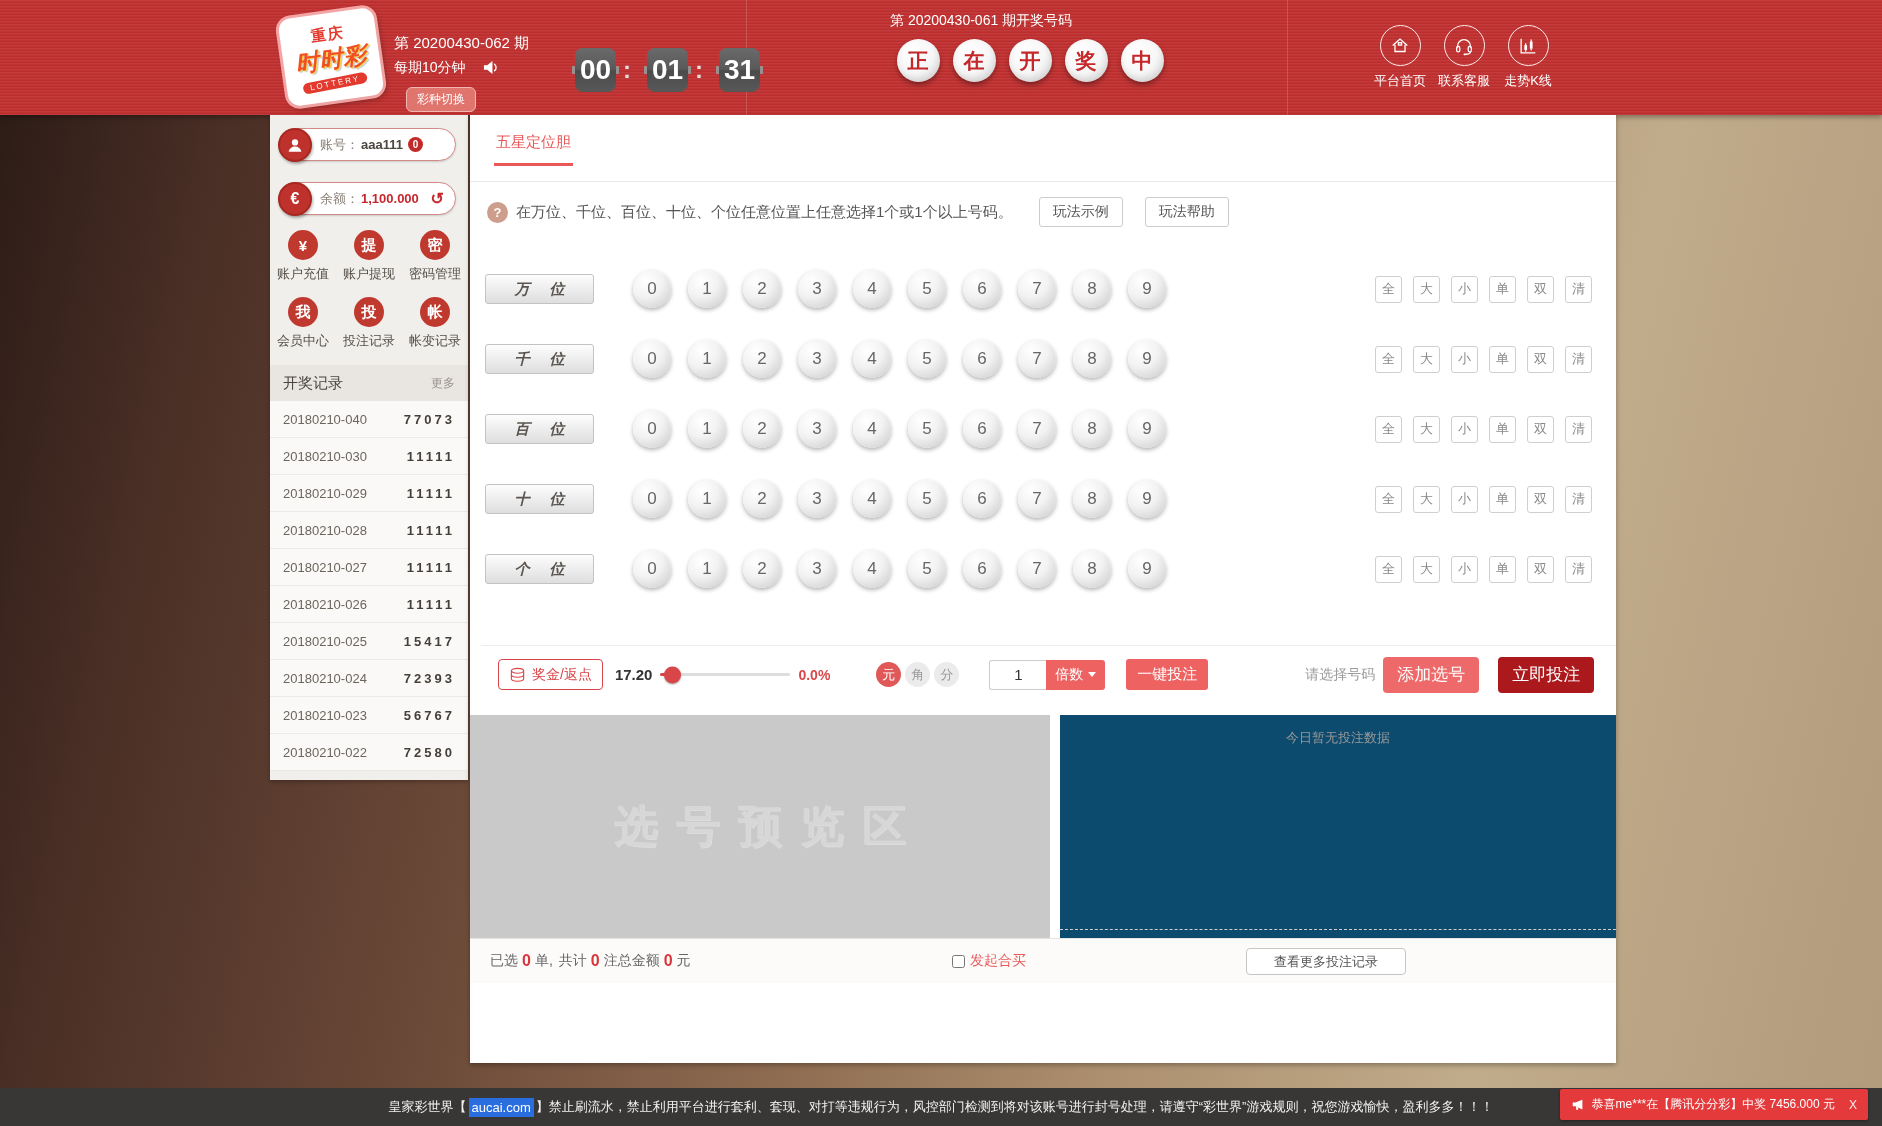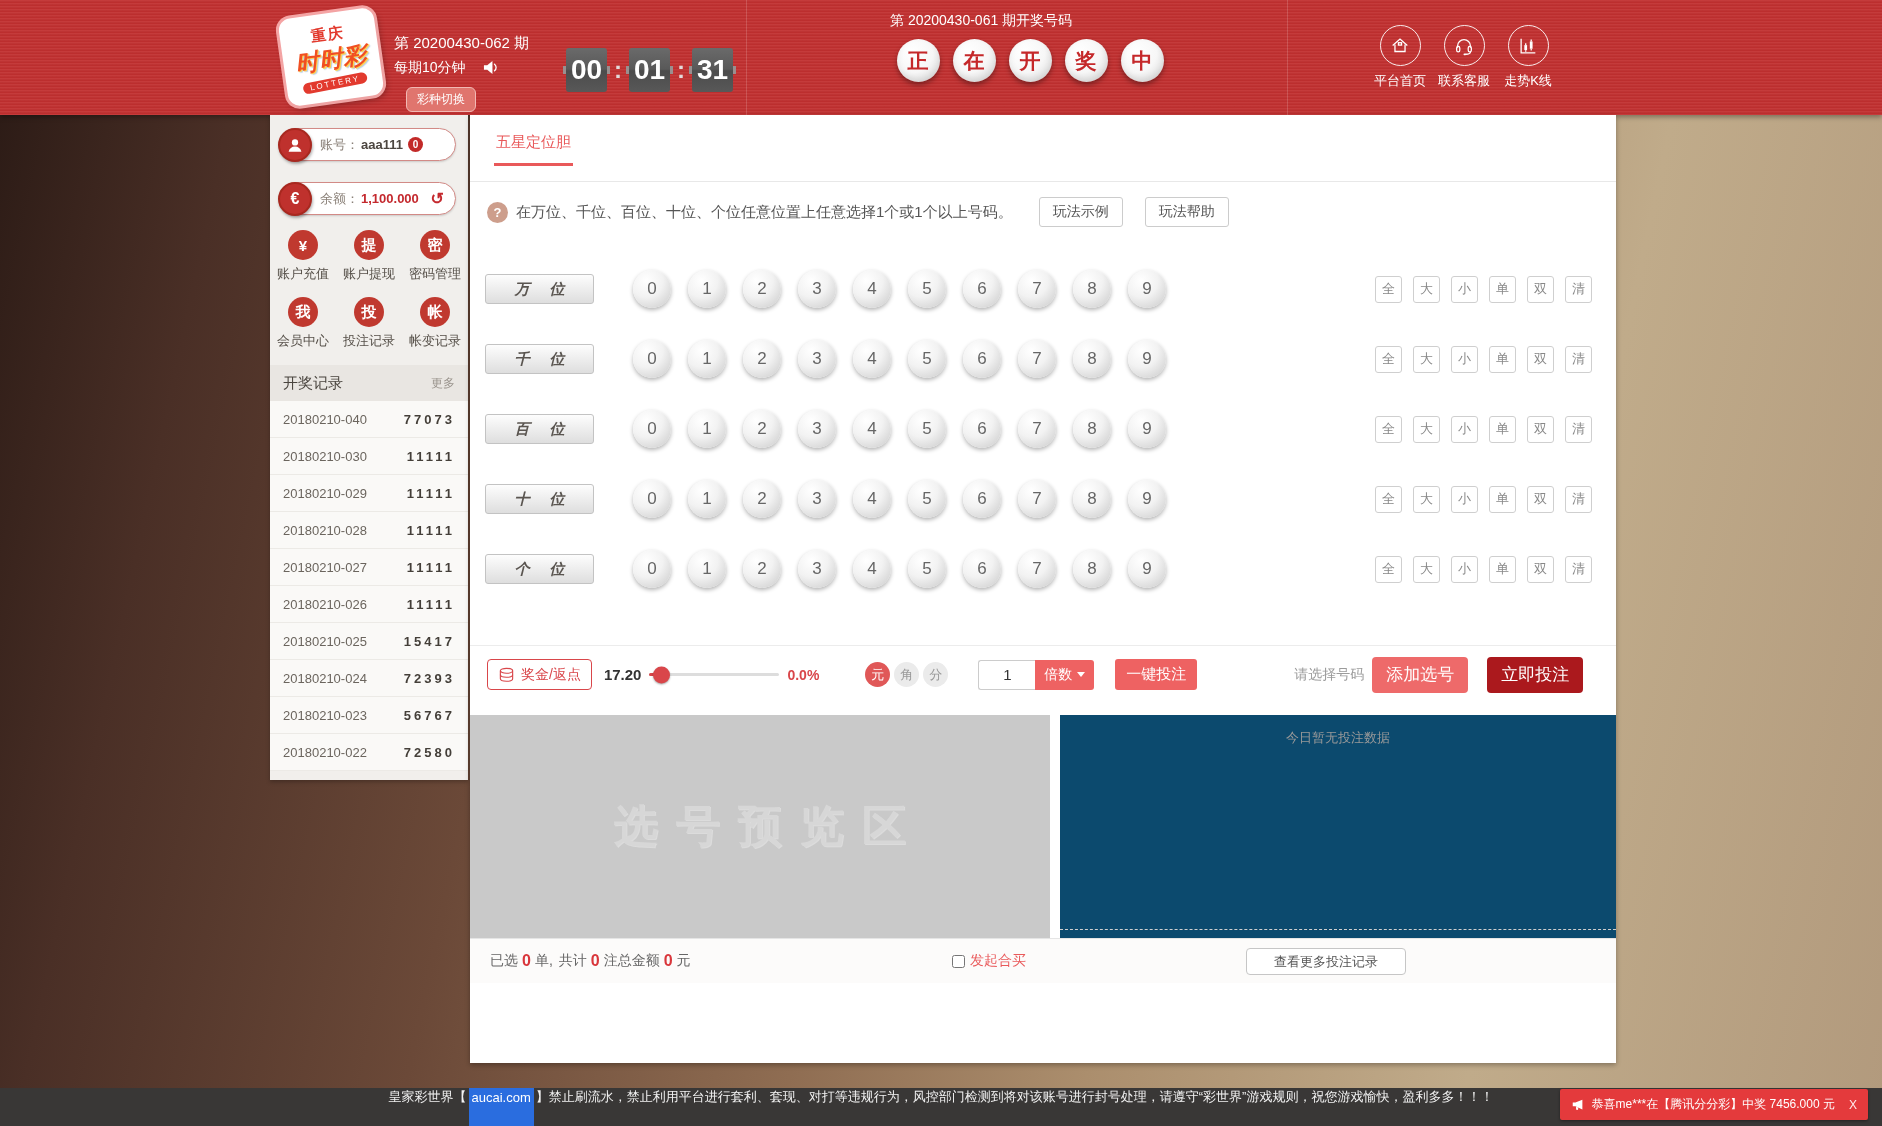--- a/index.html
+++ b/index.html
@@ -24,23 +24,23 @@
     text-shadow:1px 1px 0 #ffd24d, 2px 2px 1px rgba(60,120,180,.35); letter-spacing:1px; }
   .logo-lottery { margin-top:3px; background:#e23a2e; color:#fff; font-size:8px; letter-spacing:2px;
     padding:1px 7px; border-radius:7px; transform:rotate(-3deg); }
   .period-block { position:absolute; left:394px; top:33px; color:#fff; }
   .period-no { font-size:15px; line-height:20px; }
   .period-line2 { font-size:14px; line-height:20px; margin-top:4px; display:flex; align-items:center; }
   .speaker { margin-left:16px; width:19px; height:17px; cursor:pointer; }
   .switch-btn { position:absolute; left:406px; top:87px; padding:3px 10px; font-size:12px; color:#fff;
     background:#e0756e; border:1px solid #f2b9b4; border-radius:6px; cursor:pointer; }
   .clock { position:absolute; left:566px; top:48px; display:flex; align-items:center; }
-  .clock-box { width:41px; height:44px; border-radius:3px; position:relative;
+  .clock-box { width:41px; height:44px; border-radius:8px; position:relative;
     background:linear-gradient(#6a6a6a 0%,#595959 48%,#4c4c4c 52%,#585858 100%);
-    color:#fff; font-size:28px; font-weight:bold; display:flex; align-items:center; justify-content:center; }
+    color:#fff; font-size:28px; font-weight:bold; display:flex; align-items:center; justify-content:center;margin-left:9px; }
   .clock-box::before, .clock-box::after { content:''; position:absolute; top:50%; transform:translateY(-50%);
     width:3px; height:8px; background:#9a8f8f; }
   .clock-box::before { left:-3px; } .clock-box::after { right:-3px; }
   .clock-colon { margin:0 7px; color:#e3dada; font-size:24px; font-weight:bold; }
   .clock-colon::before { content:":"; }
   .draw-block { position:absolute; left:890px; top:12px; width:280px; }
   .draw-title { color:#fff; font-size:14px; }
   .draw-balls { display:flex; justify-content:center; gap:13px; margin-top:9px; }
   .draw-ball { width:43px; height:43px; border-radius:50%; flex:none;
     background:radial-gradient(circle at 35% 30%, #fff 0%, #f7f7f7 50%, #dcdcdc 85%);
@@ -106,21 +106,21 @@
     cursor:pointer; flex:none; }
   .balls { display:flex; gap:17px; margin-left:39px; }
   .ball { width:38px; height:38px; border-radius:50%; flex:none; cursor:pointer;
     background:radial-gradient(circle at 35% 28%, #fff 0%, #f2f2f2 45%, #d9d9d9 78%, #cfcfcf 100%);
     box-shadow:0 2px 4px rgba(0,0,0,.3); color:#666; font-size:17px;
     display:flex; align-items:center; justify-content:center; }
   .filters { display:flex; gap:11px; margin-left:auto; }
   .filter-btn { width:27px; height:27px; border:1px solid #cfcfcf; border-radius:3px; background:#fff;
     color:#888; font-size:13px; display:flex; align-items:center; justify-content:center; cursor:pointer; }
   .controls { margin-top:41px; height:58px; border-top:1px solid #ececec; display:flex; align-items:center;
-    padding-left:17px; }
+    padding-left:17px;margin-left:11px; }
   .bonus-btn { height:31px; border:1px solid #d9464a; border-radius:4px; color:#d9464a; font-size:14px;
     display:flex; align-items:center; gap:6px; padding:0 10px; background:#fff; cursor:pointer; flex:none; }
   .rate { margin-left:12px; font-size:15px; font-weight:bold; color:#333; }
   .slider { margin-left:8px; width:130px; height:3px; background:#ddd; border-radius:2px; position:relative; flex:none; }
   .slider-fill { width:15px; height:3px; background:#d9464a; border-radius:2px; }
   .slider-knob { position:absolute; left:4px; top:50%; transform:translateY(-50%); width:17px; height:17px;
     border-radius:50%; background:#d9464a; box-shadow:0 1px 2px rgba(0,0,0,.35); cursor:pointer; }
   .percent { margin-left:8px; font-size:14px; font-weight:bold; color:#d9464a; }
   .units { margin-left:46px; display:flex; gap:4px; }
   .unit { width:25px; height:25px; border-radius:50%; background:#ebebeb; color:#999; font-size:13px;
@@ -154,21 +154,21 @@
     display:flex; align-items:center; padding-left:20px; }
   .sum-label { font-size:14px; color:#666; }
   .sum-num { font-size:16px; font-weight:bold; color:#d9363b; margin:0 4px; }
   .coop { position:absolute; left:482px; display:flex; align-items:center; gap:5px; }
   .coop input { width:13px; height:13px; cursor:pointer; }
   .coop-label { font-size:14px; color:#e9595a; cursor:pointer; }
   .more-btn { position:absolute; left:776px; top:9px; width:160px; height:27px; border:1px solid #c6c6c6;
     border-radius:4px; background:#fff; color:#555; font-size:13px; line-height:25px; text-align:center; cursor:pointer; }
   
   .footer { position:absolute; left:0; top:1088px; width:1882px; height:38px; background:#393736;
-    display:flex; justify-content:center; color:#f2f2f2; font-size:13px; }
+    display:flex; align-items:center; justify-content:center; color:#f2f2f2; font-size:13px; }
   .site-link { background:#2a6ddf; color:#fff; padding:2px 3px; margin:0 2px; cursor:pointer; }
   .notice { position:absolute; right:14px; top:1089px; height:31px; background:#e43a3c; border-radius:2px;
     display:flex; align-items:center; padding:0 11px; gap:7px; color:#fff; font-size:12px;
     box-shadow:0 1px 3px rgba(0,0,0,.4); }
   .notice-close { margin-left:7px; font-size:12px; color:#ffeaea; cursor:pointer; }
 </style>
 </head>
 <body>
 
 <div class="header">

